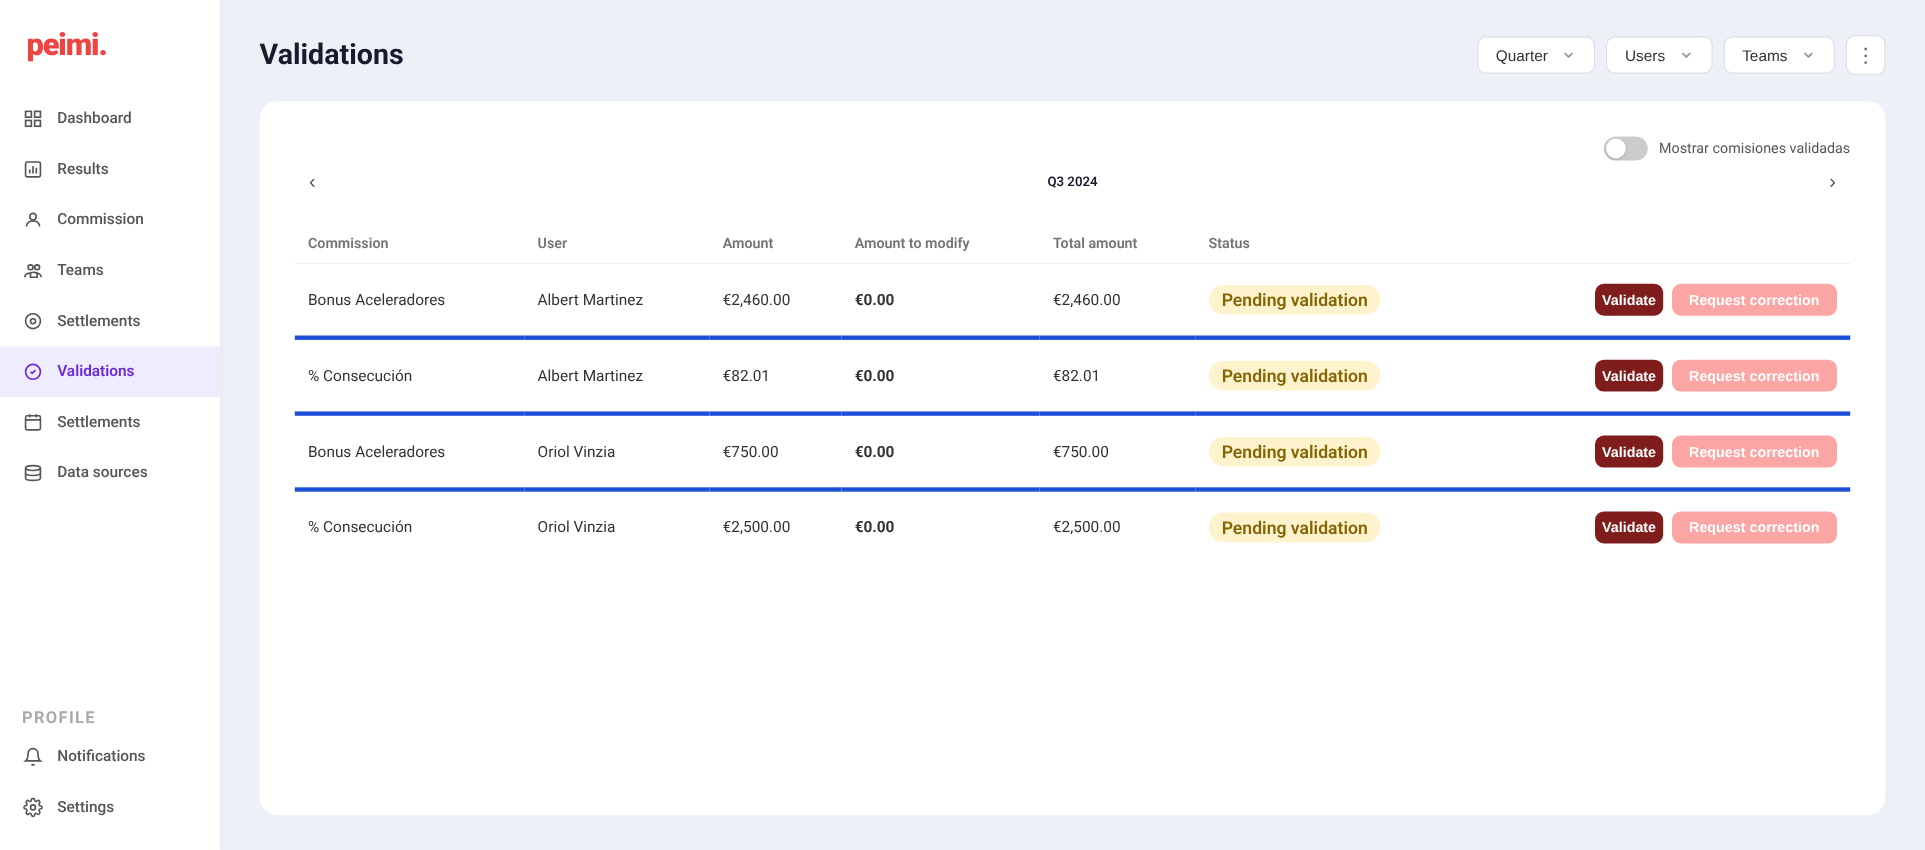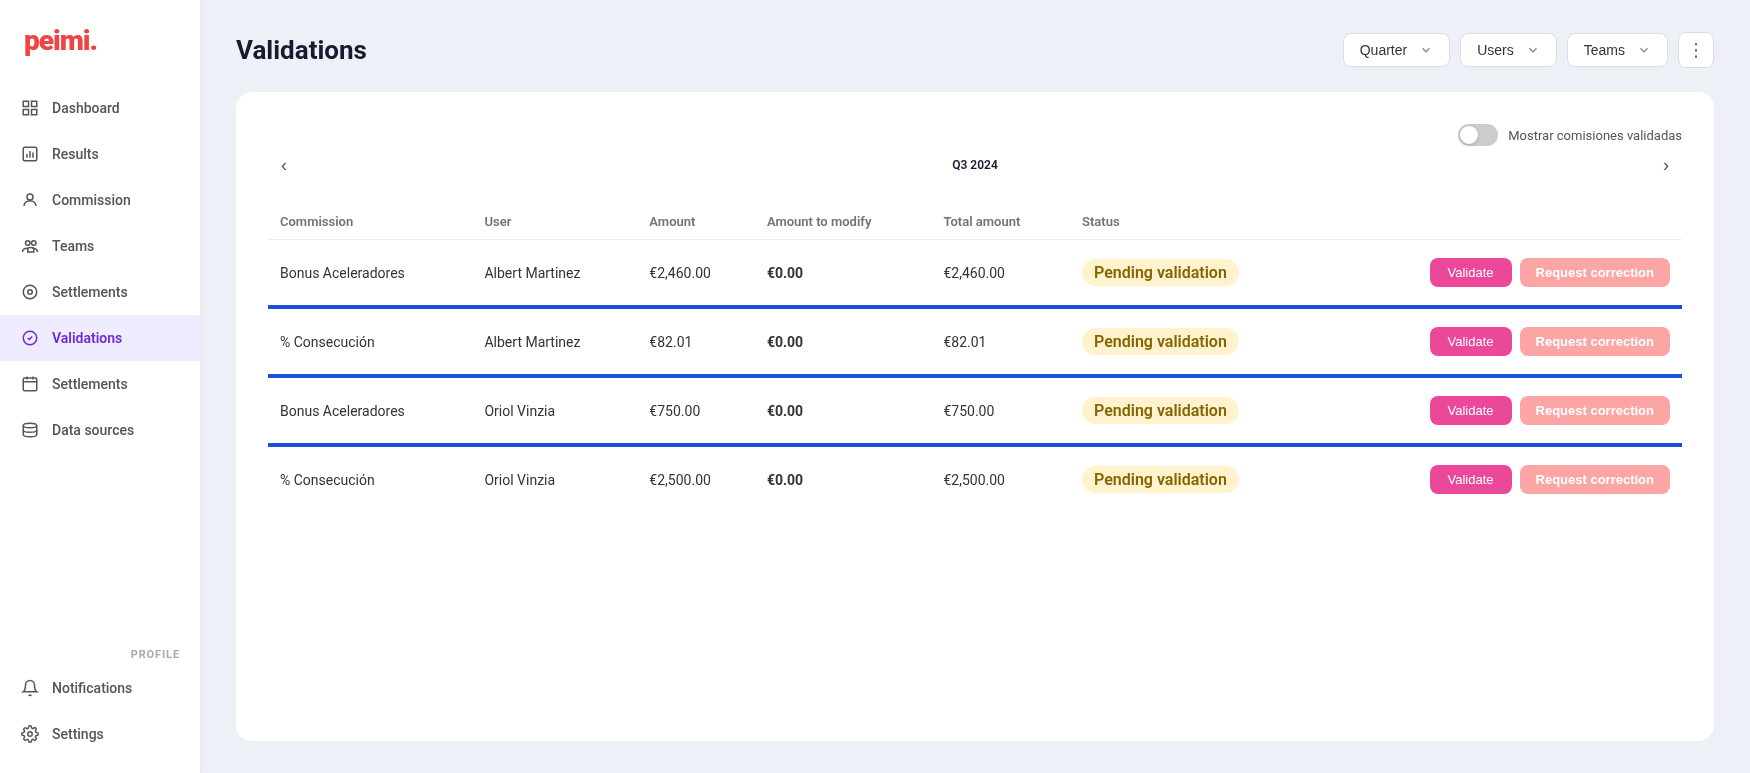--- a/index.html
+++ b/index.html
@@ -54,26 +54,25 @@
       height: 20px;
       display: flex;
       align-items: center;
       justify-content: center;
       font-size: 16px;
       color: inherit;
     }
     .sidebar-spacer { flex: 1; }
     .profile-label {
       padding: 8px 20px 4px 20px;
-      font-size: 11px;
+      font-size: 15px;
       font-weight: 700;
       color: #aaa;
       letter-spacing: 0.08em;
       text-transform: uppercase;
-      text-align: right;
     }
 
     
     .main {
       flex: 1;
       display: flex;
       flex-direction: column;
       overflow: auto;
       padding: 32px 36px;
     }
@@ -231,27 +230,27 @@
       color: #856404;
     }
 
     .action-cell {
       display: flex;
       align-items: center;
       gap: 8px;
       justify-content: flex-end;
     }
     .btn-validate {
-      padding: 7px 18px;
-      background: #ec4899;
+      padding: 7px 6px;
+      background: #7f1d1d;
       color: #fff;
       border: none;
       border-radius: 8px;
       font-size: 13px;
-      font-weight: 400;
+      font-weight: 700;
       cursor: pointer;
     }
     .btn-correction {
       padding: 7px 16px;
       background: #fca5a5;
       color: #fff;
       border: none;
       border-radius: 8px;
       font-size: 13px;
       font-weight: 600;

